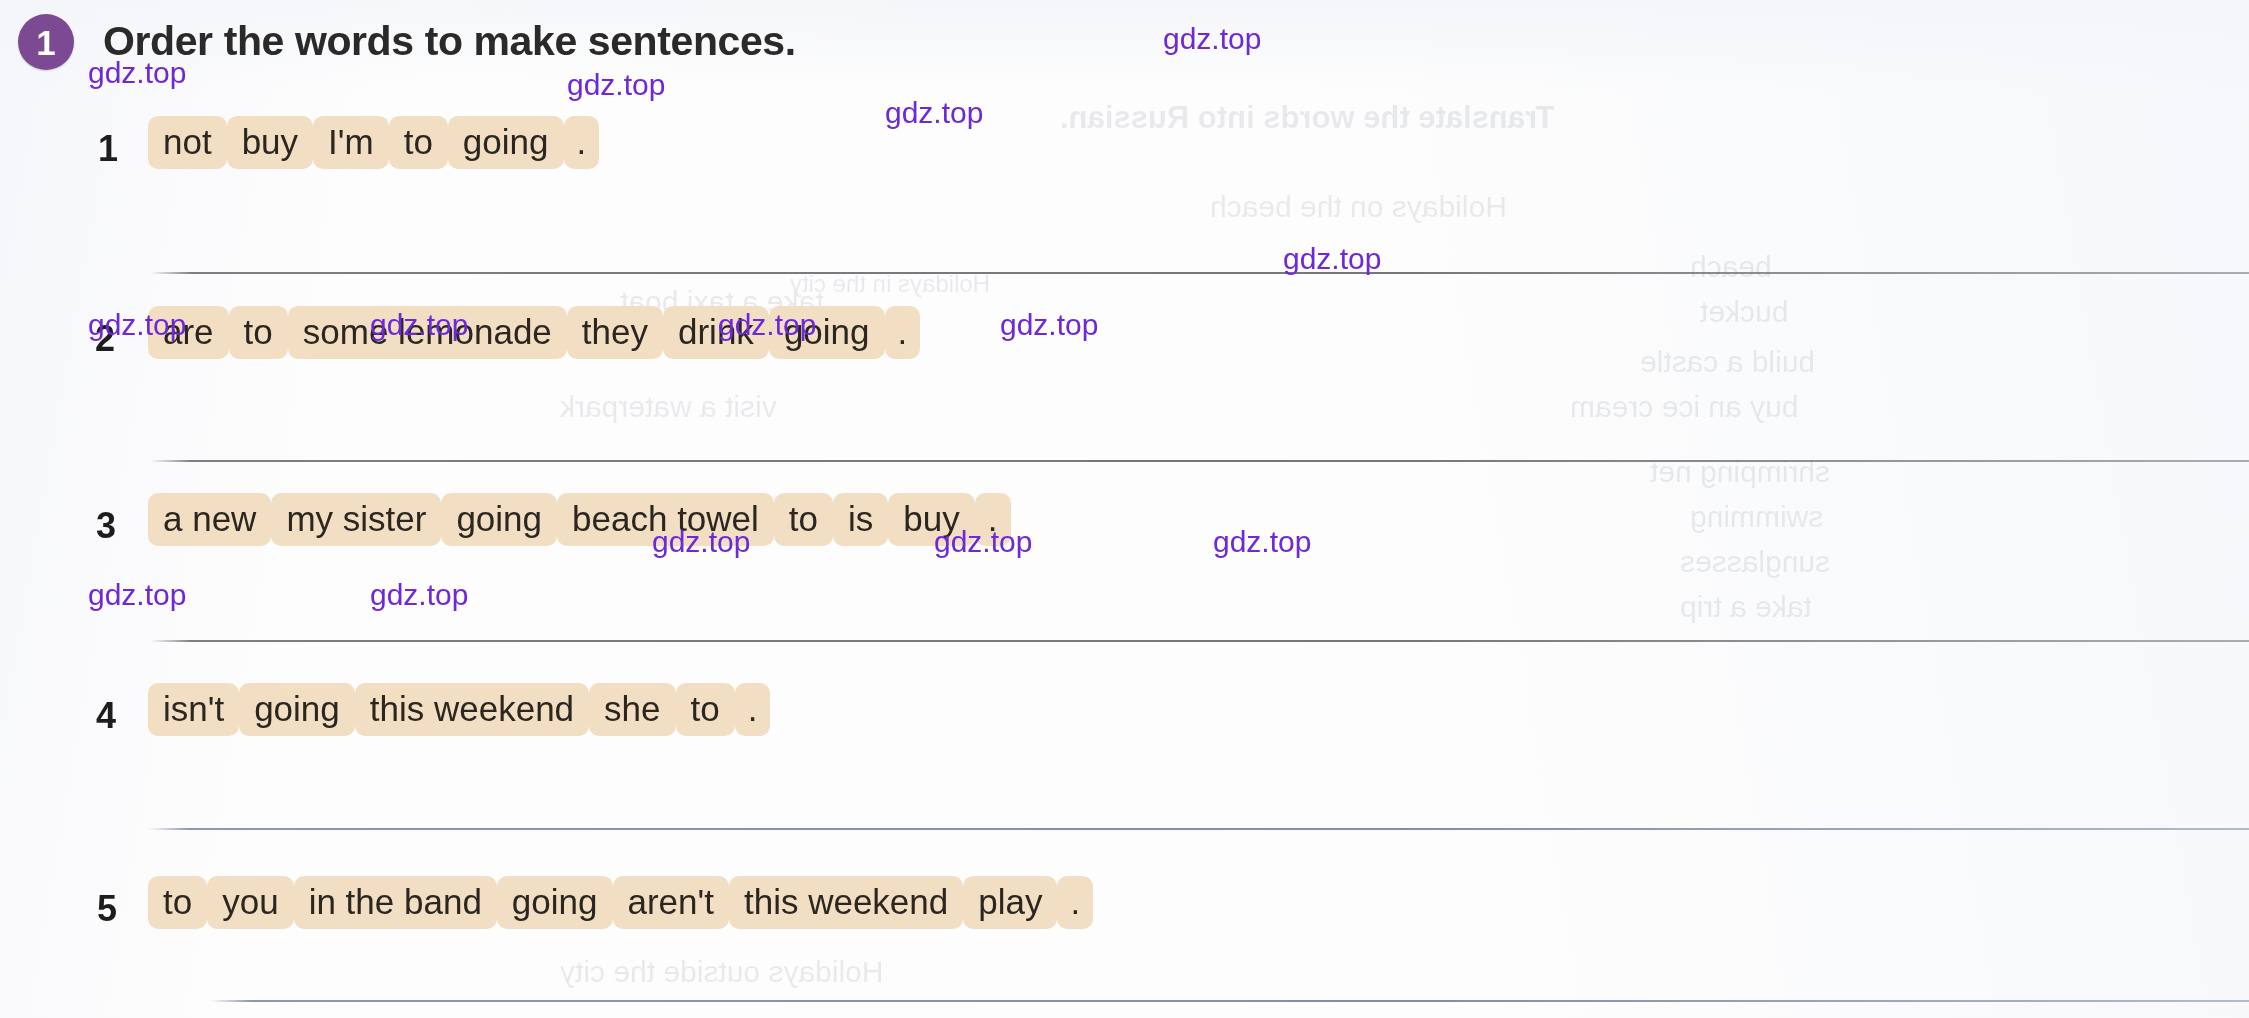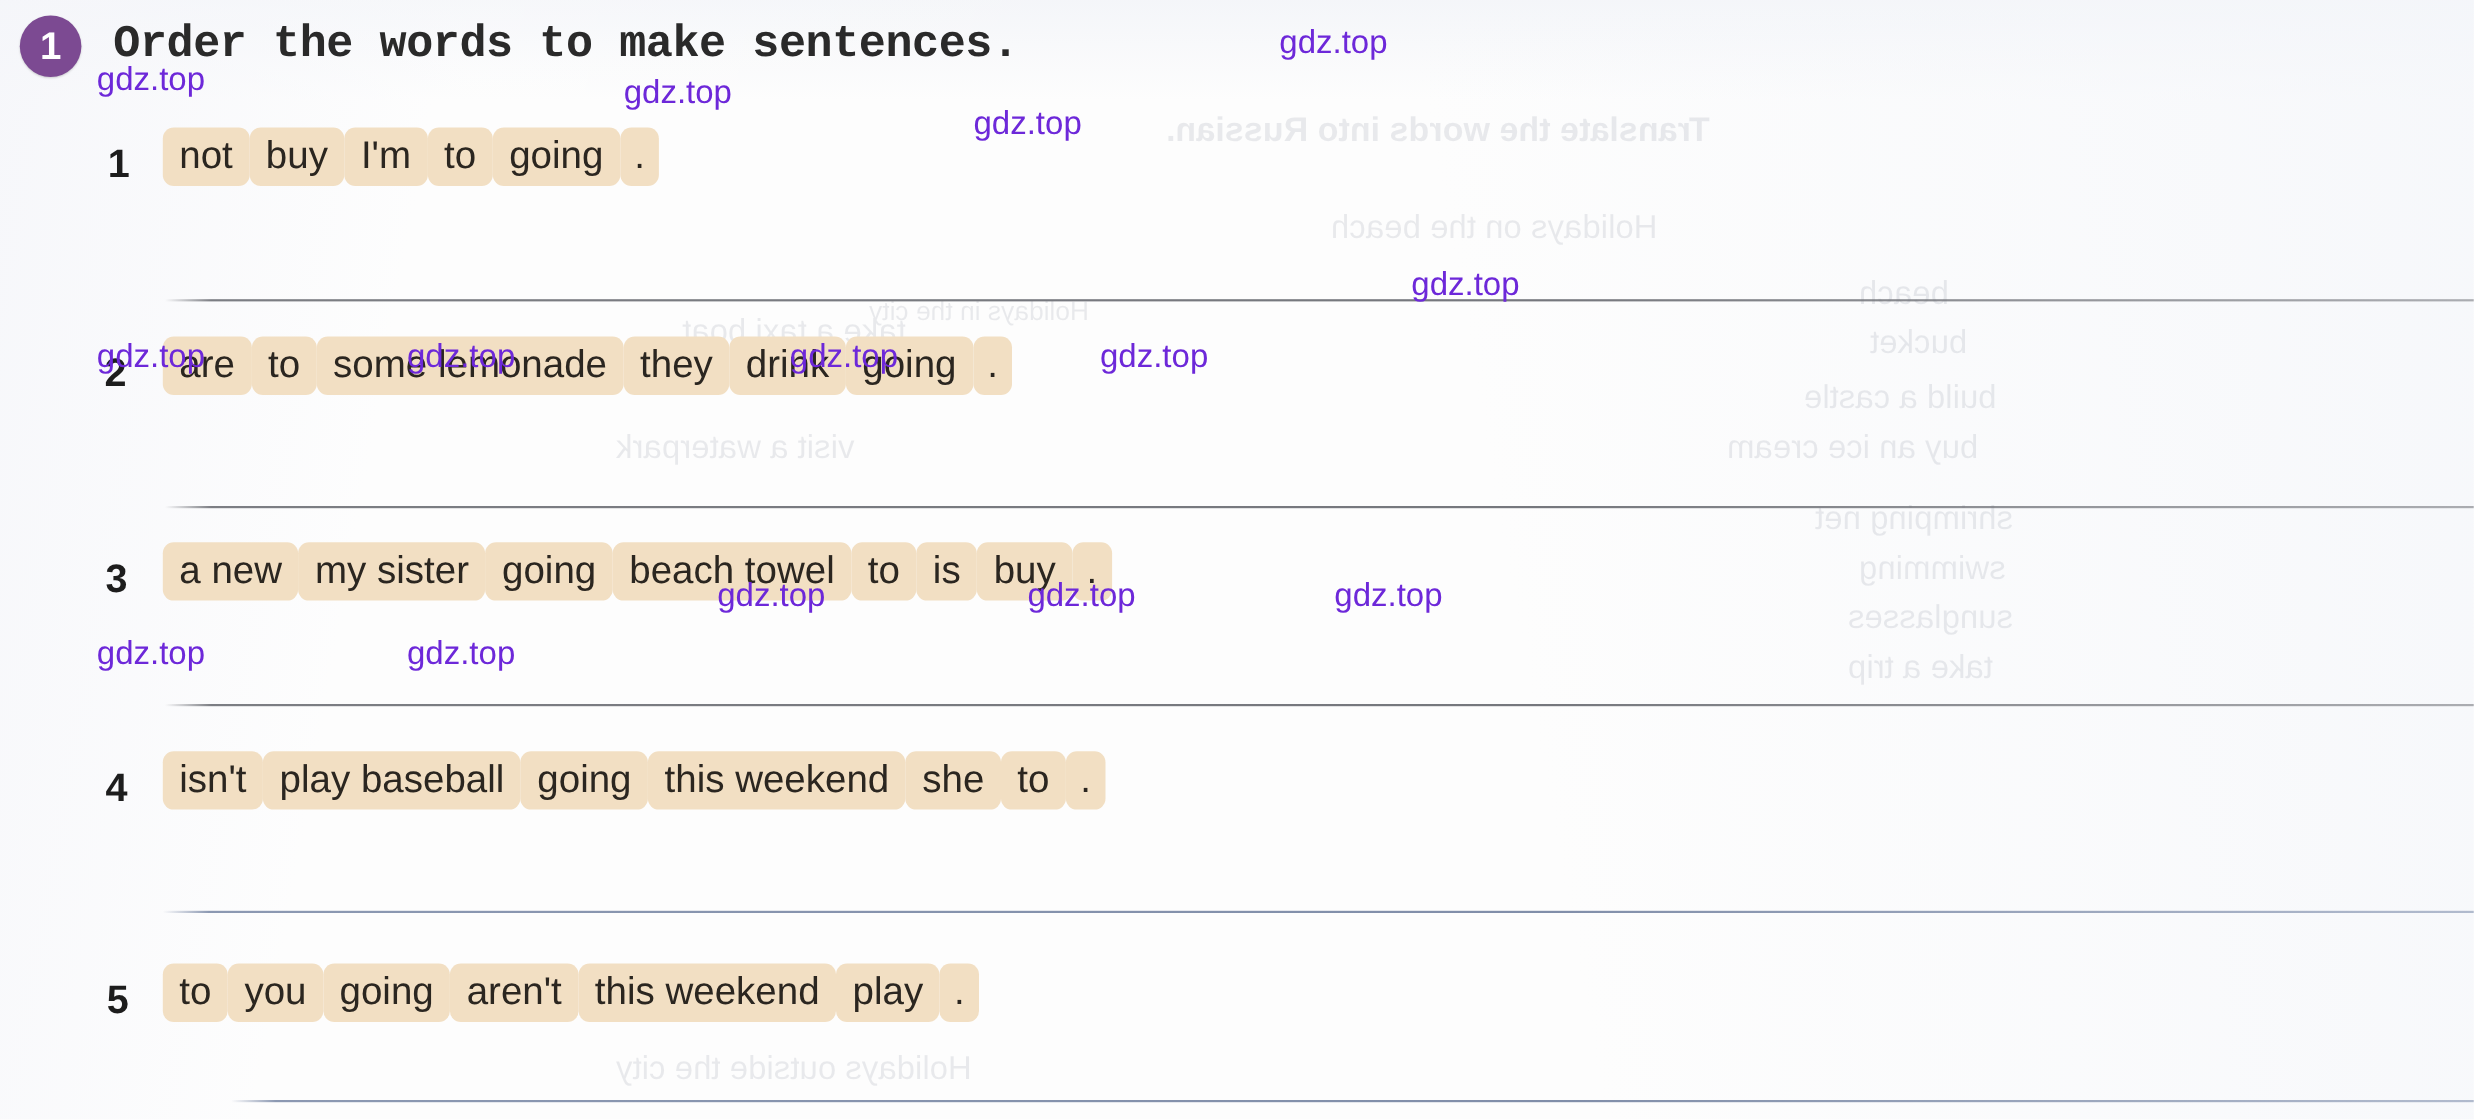--- a/index.html
+++ b/index.html
@@ -72,21 +72,21 @@
 
   
   .title {
     position: absolute;
     left: 103px;
     top: 18px;
     font-size: 41px;
     font-weight: bold;
     color: #2a2a2a;
     letter-spacing: -0.4px;
-    font-family: Liberation Mono, monospace;
+    font-family: Liberation Sans, sans-serif;
     white-space: nowrap;
   }
 
   
   .rows {
     position: absolute;
     left: 0;
     top: 0;
     width: 2249px;
   }
@@ -225,33 +225,33 @@
           <div class="tile">to</div>
           <div class="tile">is</div>
           <div class="tile">buy</div>
           <div class="tile tile-dot">.</div>
         </div>
       </div>
       <div class="row" style="top: 695px;">
         <div class="row-num" style="left: 96px; top: 0px;">4</div>
         <div class="tiles" style="left: 148px; top: -12px;">
           <div class="tile">isn't</div>
-          <div class="tile">play baseball</div>
           <div class="tile">going</div>
           <div class="tile">this weekend</div>
           <div class="tile">she</div>
           <div class="tile">to</div>
           <div class="tile tile-dot">.</div>
         </div>
       </div>
       <div class="row" style="top: 888px;">
         <div class="row-num" style="left: 97px; top: 0px;">5</div>
         <div class="tiles" style="left: 148px; top: -12px;">
           <div class="tile">to</div>
           <div class="tile">you</div>
+          <div class="tile">in the band</div>
           <div class="tile">going</div>
           <div class="tile">aren't</div>
           <div class="tile">this weekend</div>
           <div class="tile">play</div>
           <div class="tile tile-dot">.</div>
         </div>
       </div>
     </div>
 
   <div id="watermarks">

